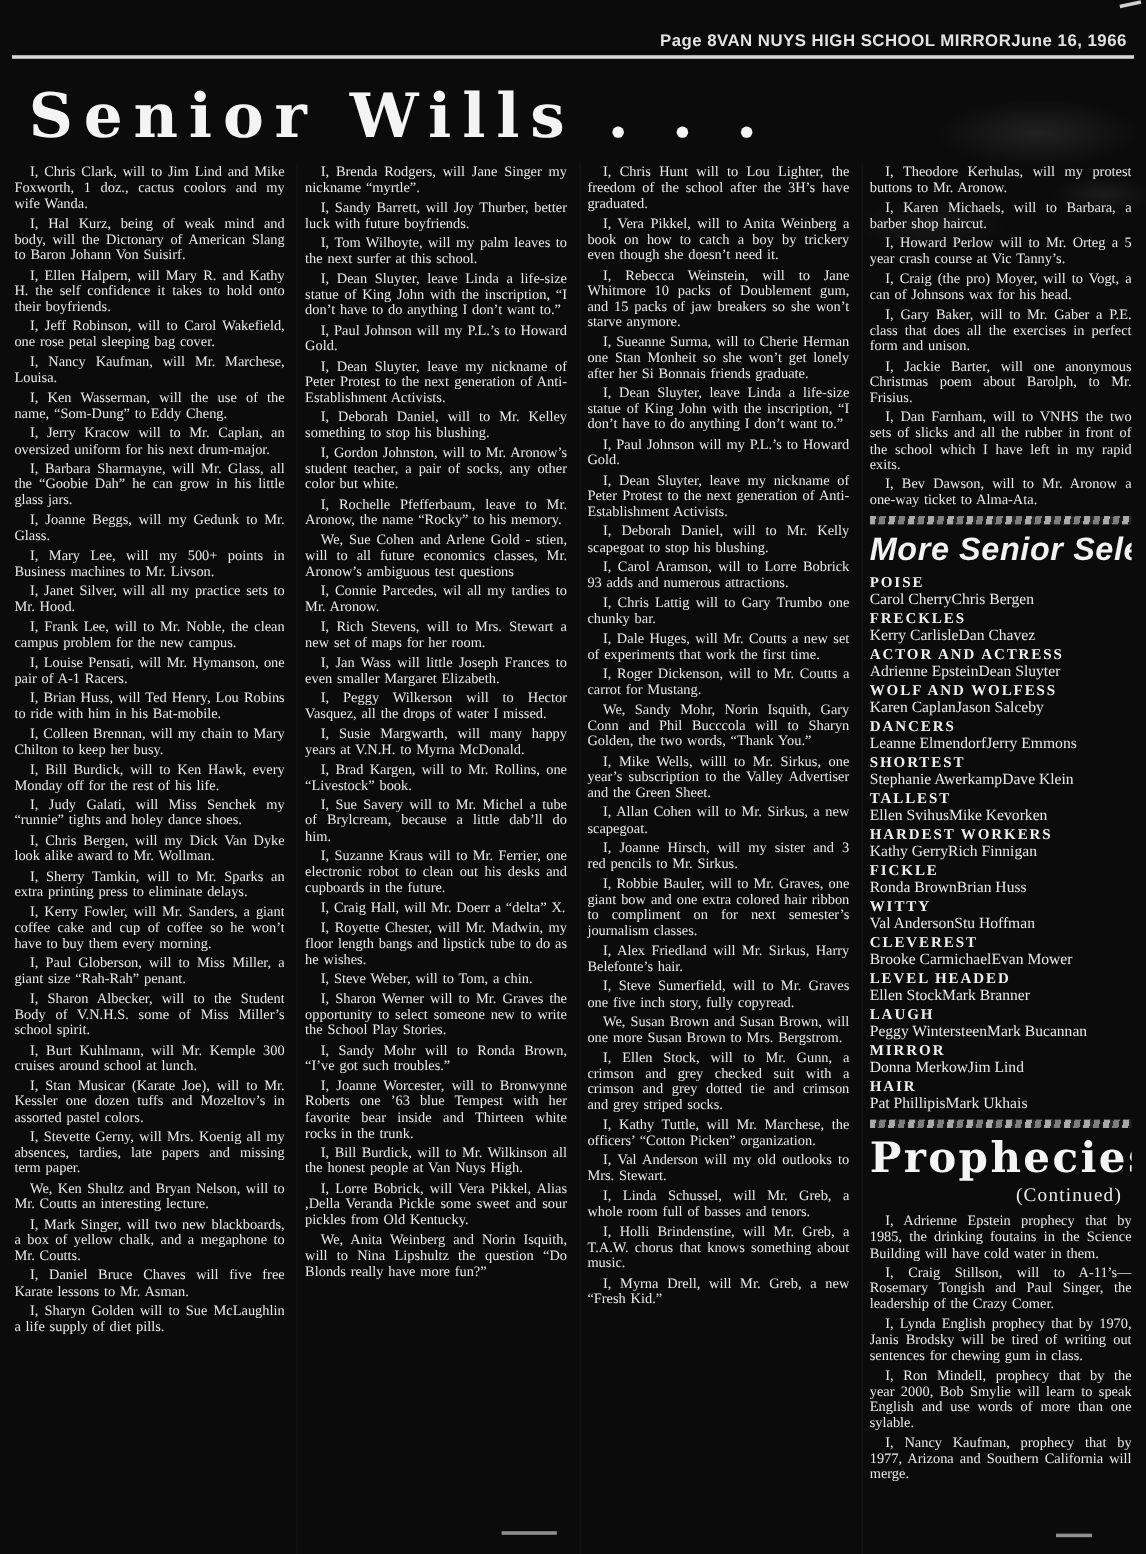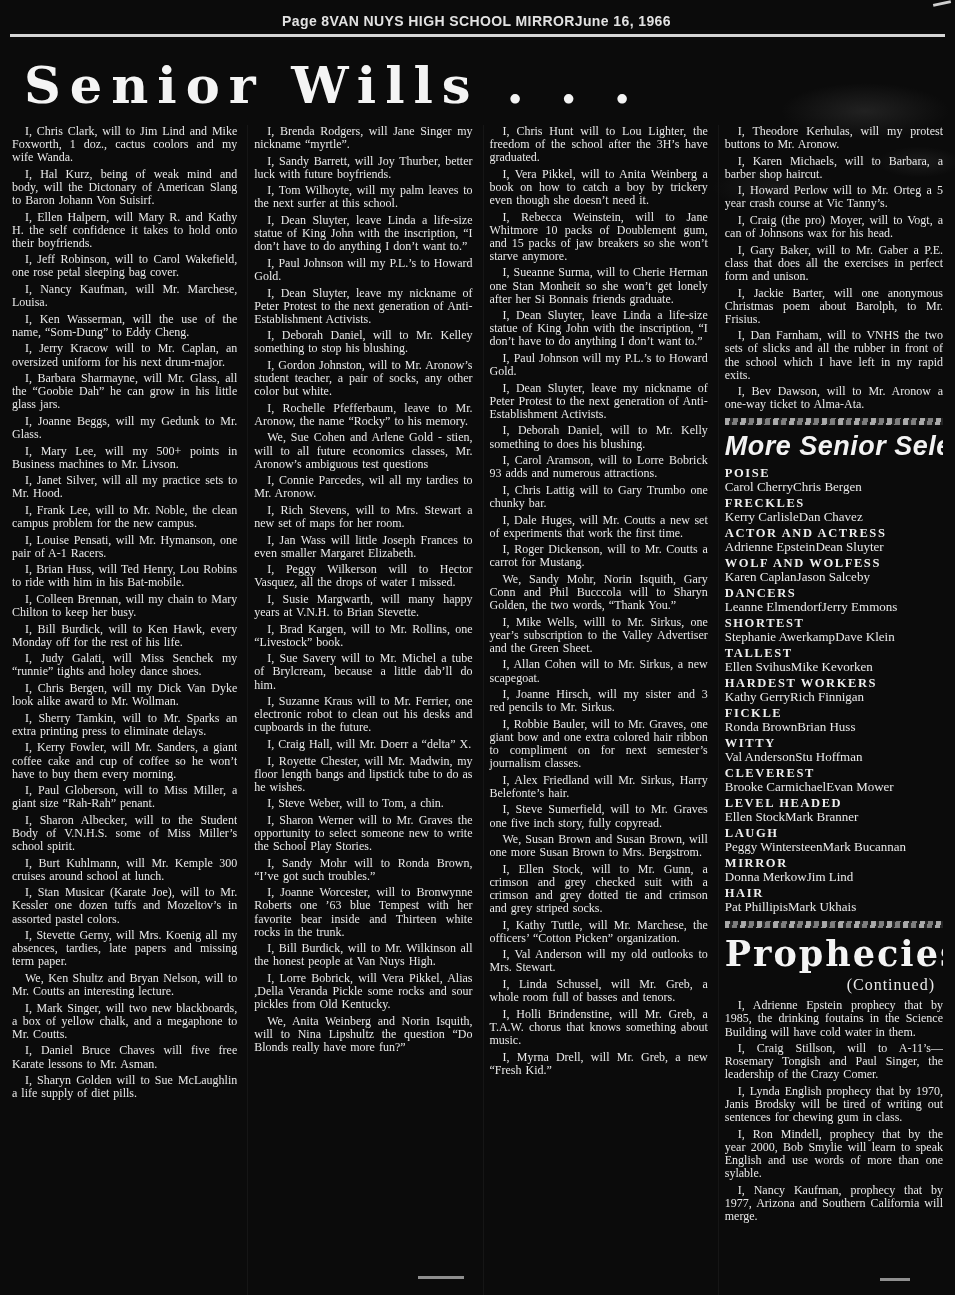--- a/index.html
+++ b/index.html
@@ -11,22 +11,22 @@
   }
   .page::before { 
     content:""; position:absolute; right:0; top:60px; width:300px; height:170px;
     background:
       radial-gradient(ellipse 120px 40px at 70% 30%, rgba(85,85,85,.30), transparent 70%),
       radial-gradient(ellipse 90px 30px at 40% 75%, rgba(75,75,75,.22), transparent 70%),
       radial-gradient(ellipse 60px 22px at 88% 60%, rgba(95,95,95,.20), transparent 70%);
     pointer-events:none;
   }
   .folio {
-    display:flex; justify-content:center; align-items:baseline;
-    padding:13px 16px 0 14px;
+    display:flex; justify-content:flex-end; align-items:baseline;
+    padding:25px 16px 0 14px;
     font-family:"Liberation Sans", sans-serif; font-size:14px; font-weight:bold;
     color:#e2e2e2; letter-spacing:.4px;
   }
   .rule { height:3px; background:#d6d6d6; margin:5px 10px 0 10px; }
   .corner-mark { position:absolute; top:2px; right:4px; width:18px; height:3px; background:#cfcfcf; transform:rotate(-12deg); }
   .headline {
     font-family:"DejaVu Serif", serif; font-weight:bold;
     font-size:51px; letter-spacing:9px; line-height:56px;
     color:#f4f4f4; padding:2px 0 0 24px; height:64px; white-space:nowrap;margin-top:18px;
   }
@@ -170,21 +170,21 @@
         <p class="will">We, Sue Cohen and Arlene Gold - stien, will to all future economics classes, Mr. Aronow’s ambiguous test questions</p>
 
         <p class="will">I, Connie Parcedes, wil all my tardies to Mr. Aronow.</p>
 
         <p class="will">I, Rich Stevens, will to Mrs. Stewart a new set of maps for her room.</p>
 
         <p class="will">I, Jan Wass will little Joseph Frances to even smaller Margaret Elizabeth.</p>
 
         <p class="will">I, Peggy Wilkerson will to Hector Vasquez, all the drops of water I missed.</p>
 
-        <p class="will">I, Susie Margwarth, will many happy years at V.N.H. to Brian Stevette.</p>
+        <p class="will">I, Susie Margwarth, will many happy years at V.N.H. to Myrna McDonald.</p>
 
         <p class="will">I, Brad Kargen, will to Mr. Rollins, one “Livestock” book.</p>
 
         <p class="will">I, Sue Savery will to Mr. Michel a tube of Brylcream, because a little dab’ll do him.</p>
 
         <p class="will">I, Suzanne Kraus will to Mr. Ferrier, one electronic robot to clean out his desks and cupboards in the future.</p>
 
         <p class="will">I, Craig Hall, will Mr. Doerr a “delta” X.</p>
 
         <p class="will">I, Royette Chester, will Mr. Madwin, my floor length bangs and lipstick tube to do as he wishes.</p>
@@ -192,42 +192,42 @@
         <p class="will">I, Steve Weber, will to Tom, a chin.</p>
 
         <p class="will">I, Sharon Werner will to Mr. Graves the opportunity to select someone new to write the School Play Stories.</p>
 
         <p class="will">I, Sandy Mohr will to Ronda Brown, “I’ve got such troubles.”</p>
 
         <p class="will">I, Joanne Worcester, will to Bronwynne Roberts one ’63 blue Tempest with her favorite bear inside and Thirteen white rocks in the trunk.</p>
 
         <p class="will">I, Bill Burdick, will to Mr. Wilkinson all the honest people at Van Nuys High.</p>
 
-        <p class="will">I, Lorre Bobrick, will Vera Pikkel, Alias ,Della Veranda Pickle some rocks and sour pickles from Old Kentucky.</p>
+        <p class="will">I, Lorre Bobrick, will Vera Pikkel, Alias ,Della Veranda Pickle some sweet and sour pickles from Old Kentucky.</p>
 
         <p class="will">We, Anita Weinberg and Norin Isquith, will to Nina Lipshultz the question “Do Blonds really have more fun?”</p>
       </div>
 
     <div class="col">
 
         <p class="will">I, Chris Hunt will to Lou Lighter, the freedom of the school after the 3H’s have graduated.</p>
 
         <p class="will">I, Vera Pikkel, will to Anita Weinberg a book on how to catch a boy by trickery even though she doesn’t need it.</p>
 
         <p class="will">I, Rebecca Weinstein, will to Jane Whitmore 10 packs of Doublement gum, and 15 packs of jaw breakers so she won’t starve anymore.</p>
 
         <p class="will">I, Sueanne Surma, will to Cherie Herman one Stan Monheit so she won’t get lonely after her Si Bonnais friends graduate.</p>
 
         <p class="will">I, Dean Sluyter, leave Linda a life-size statue of King John with the inscription, “I don’t have to do anything I don’t want to.”</p>
 
         <p class="will">I, Paul Johnson will my P.L.’s to Howard Gold.</p>
 
         <p class="will">I, Dean Sluyter, leave my nickname of Peter Protest to the next generation of Anti-Establishment Activists.</p>
 
-        <p class="will">I, Deborah Daniel, will to Mr. Kelly something to does his blushing.</p>
+        <p class="will">I, Deborah Daniel, will to Mr. Kelly scapegoat to stop his blushing.</p>
 
         <p class="will">I, Carol Aramson, will to Lorre Bobrick 93 adds and numerous attractions.</p>
 
         <p class="will">I, Chris Lattig will to Gary Trumbo one chunky bar.</p>
 
         <p class="will">I, Dale Huges, will Mr. Coutts a new set of experiments that work the first time.</p>
 
         <p class="will">I, Roger Dickenson, will to Mr. Coutts a carrot for Mustang.</p>
 
         <p class="will">We, Sandy Mohr, Norin Isquith, Gary Conn and Phil Bucccola will to Sharyn Golden, the two words, “Thank You.”</p>

